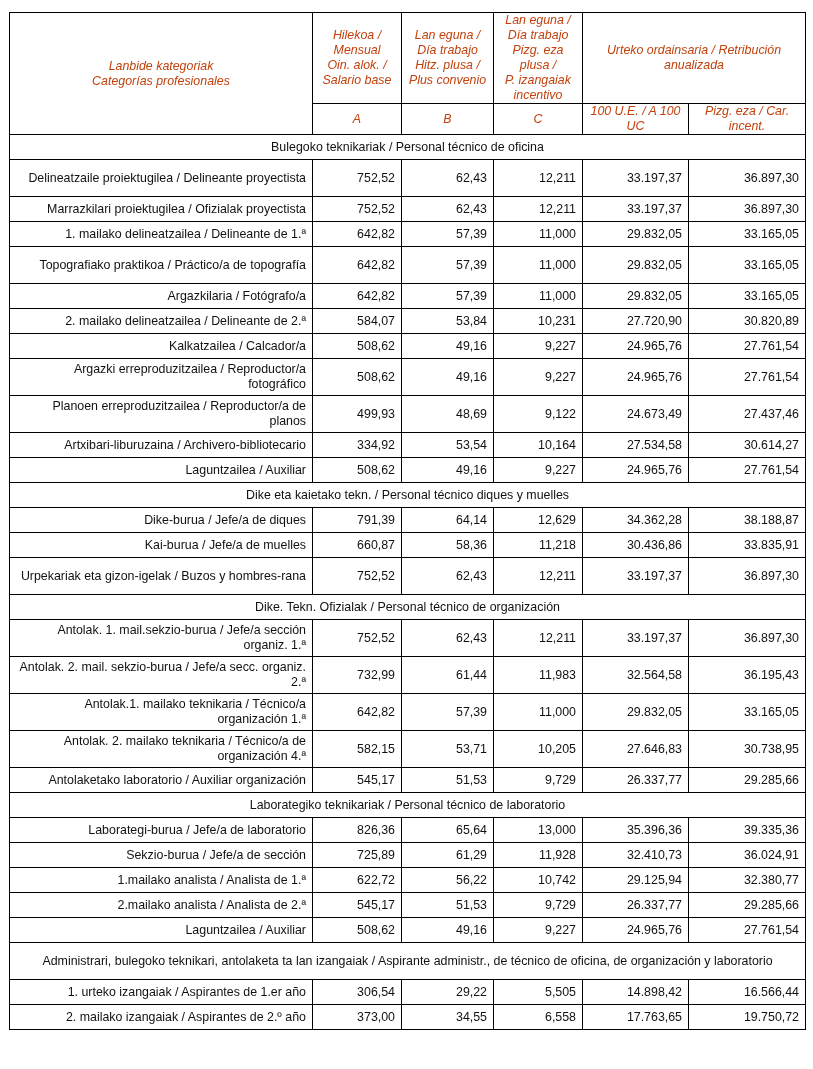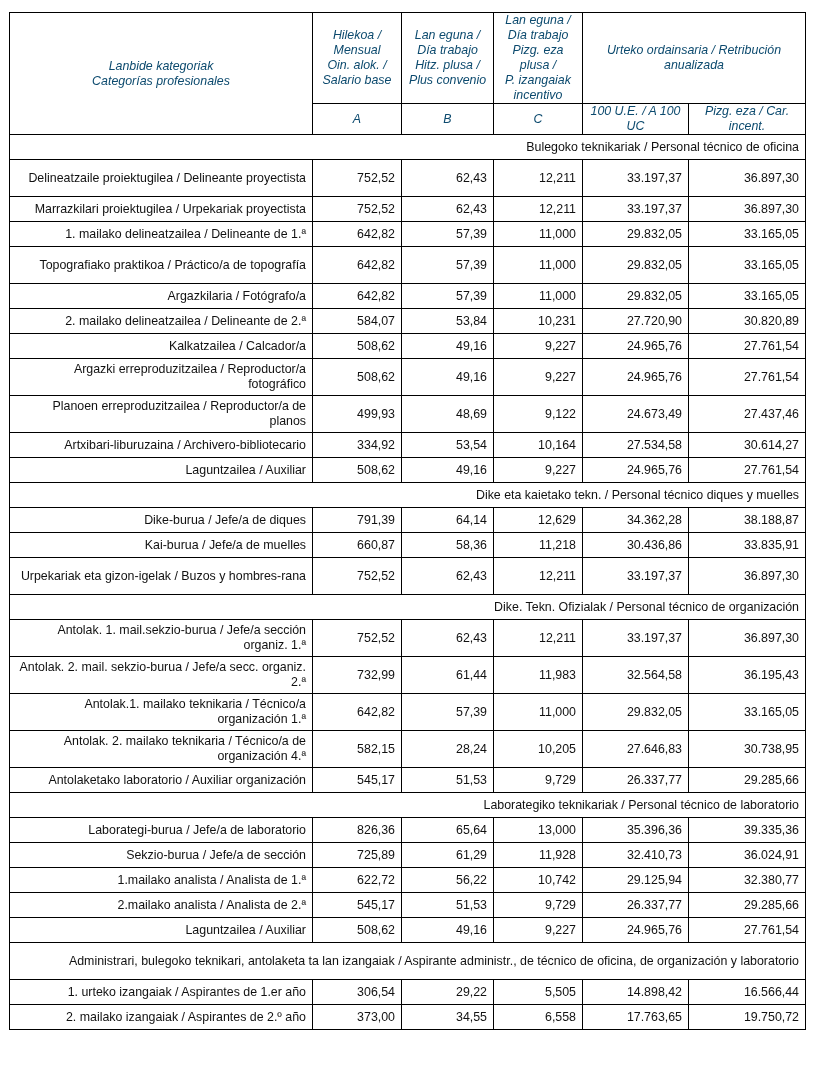--- a/index.html
+++ b/index.html
@@ -10,28 +10,28 @@
     border-collapse: collapse;
     table-layout: fixed;
   }
   table.salary td, table.salary th {
     border: 1px solid #000;
     padding: 0 6px;
     font-size: 12.4px;
     line-height: 15px;
     vertical-align: middle;
   }
-  th.hdr { font-style: italic; font-weight: normal; font-size: 9.6px; line-height: 11.5px; color: #0c4a6e; margin-top: 28px; }
+  th.hdr { font-style: italic; font-weight: normal; font-size: 9.6px; line-height: 11.5px; color: #c2410c; margin-top: 28px; }
   th.hdr-main { height: 75px; }
   th.sub { height: 19px; }
   td.cat { text-align: right; }
   td.num { text-align: right; }
   tr.single td { height: 24px; }
   tr.double td { height: 36px; }
-  td.section { height: 24px; text-align: right; }
+  td.section { height: 24px; text-align: center; }
   tr.sec2 td.section { height: 36px; }
 </style>
 </head>
 <body>
 
 <table class="salary">
   <colgroup>
     <col style="width:303px">
     <col style="width:89px">
     <col style="width:92px">
@@ -80,21 +80,21 @@
       </tr>
       <tr class="double">
         <td class="cat">Delineatzaile proiektugilea / Delineante proyectista</td>
         <td class="num">752,52</td>
         <td class="num">62,43</td>
         <td class="num">12,211</td>
         <td class="num">33.197,37</td>
         <td class="num">36.897,30</td>
       </tr>
       <tr class="single">
-        <td class="cat">Marrazkilari proiektugilea / Urpekariak proyectista</td>
+        <td class="cat">Marrazkilari proiektugilea / Ofizialak proyectista</td>
         <td class="num">752,52</td>
         <td class="num">62,43</td>
         <td class="num">12,211</td>
         <td class="num">33.197,37</td>
         <td class="num">36.897,30</td>
       </tr>
       <tr class="single">
         <td class="cat">1. mailako delineatzailea / Delineante de 1.ª</td>
         <td class="num">642,82</td>
         <td class="num">57,39</td>
@@ -216,21 +216,21 @@
         <td class="cat">Antolak.1. mailako teknikaria / Técnico/a organización 1.ª</td>
         <td class="num">642,82</td>
         <td class="num">57,39</td>
         <td class="num">11,000</td>
         <td class="num">29.832,05</td>
         <td class="num">33.165,05</td>
       </tr>
       <tr class="double">
         <td class="cat">Antolak. 2. mailako teknikaria / Técnico/a de organización 4.ª</td>
         <td class="num">582,15</td>
-        <td class="num">28,24</td>
+        <td class="num">53,71</td>
         <td class="num">10,205</td>
         <td class="num">27.646,83</td>
         <td class="num">30.738,95</td>
       </tr>
       <tr class="single">
         <td class="cat">Antolaketako laboratorio / Auxiliar organización</td>
         <td class="num">545,17</td>
         <td class="num">51,53</td>
         <td class="num">9,729</td>
         <td class="num">26.337,77</td>

